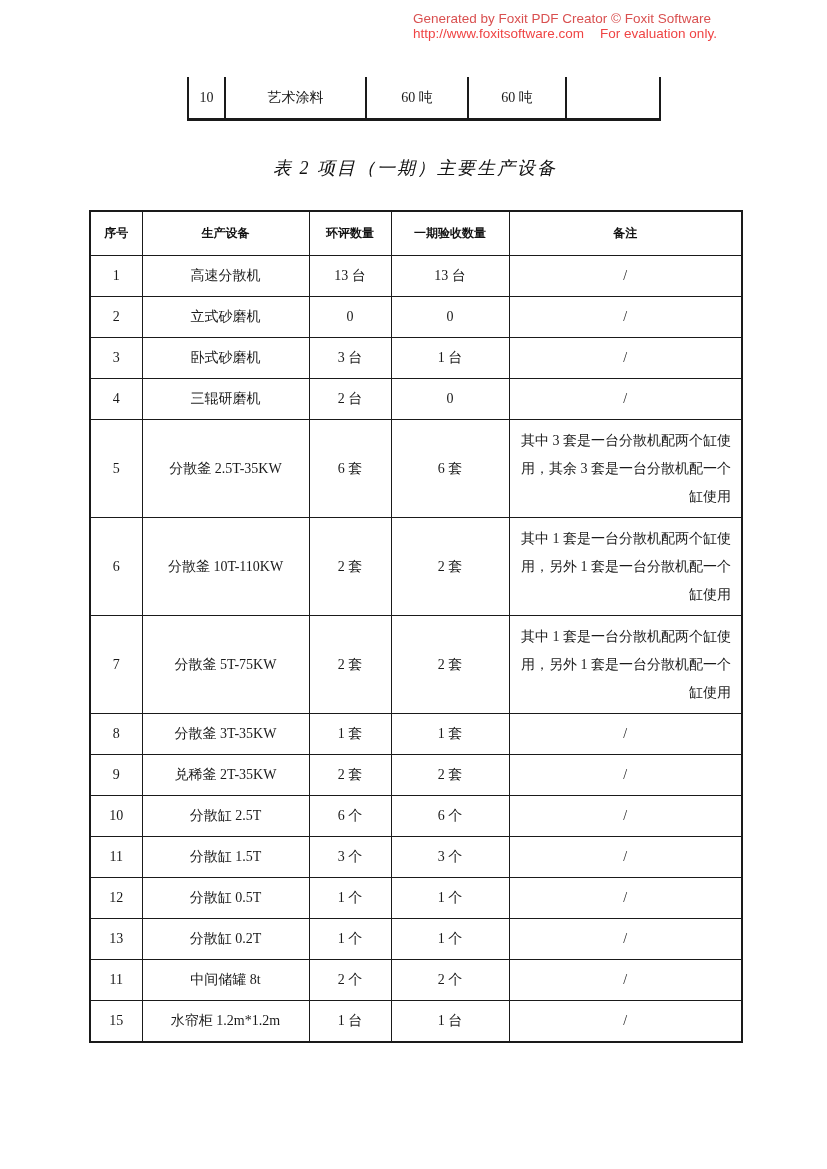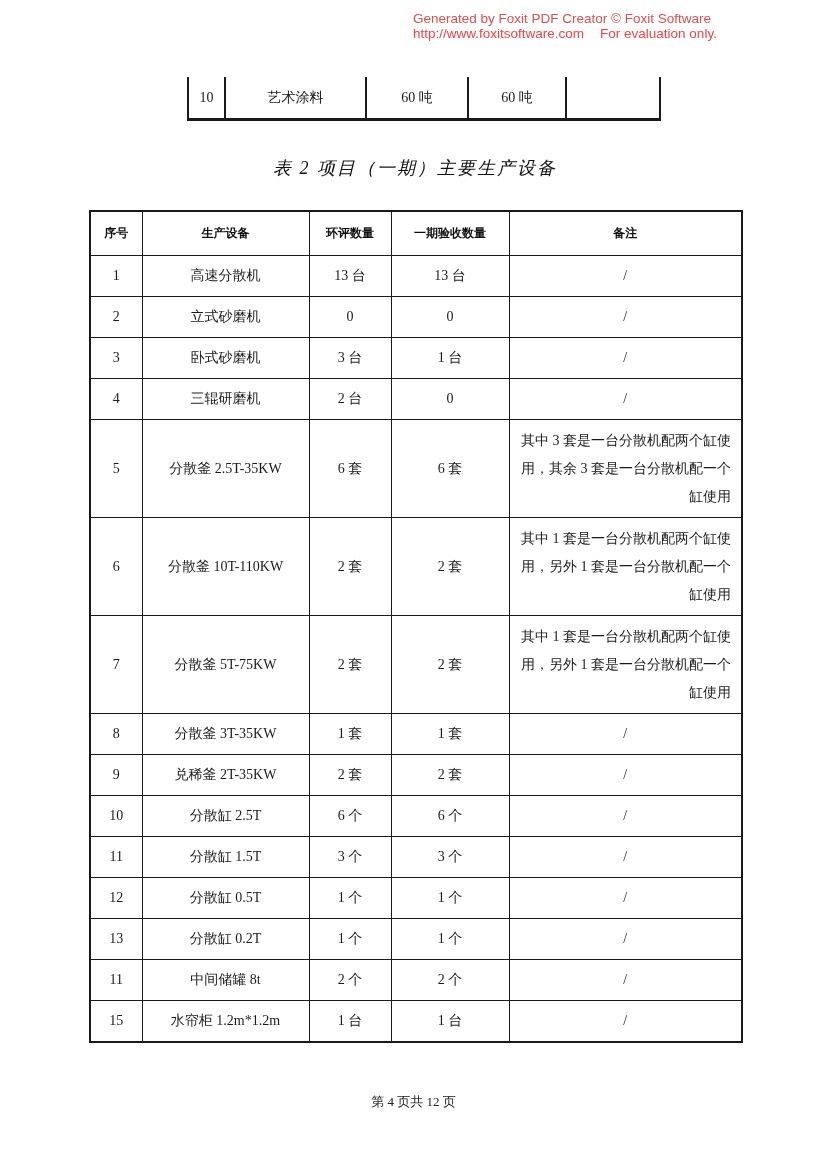--- a/index.html
+++ b/index.html
@@ -255,15 +255,14 @@
         <tr>
           <td>15</td>
           <td>水帘柜 1.2m*1.2m</td>
           <td>1 台</td>
           <td>1 台</td>
           <td>/</td>
         </tr>
       </tbody>
   </table>
 
-  <div class="page-footer">第 4 页共 12 页</div>
 
 </div>
 
 </body></html>

